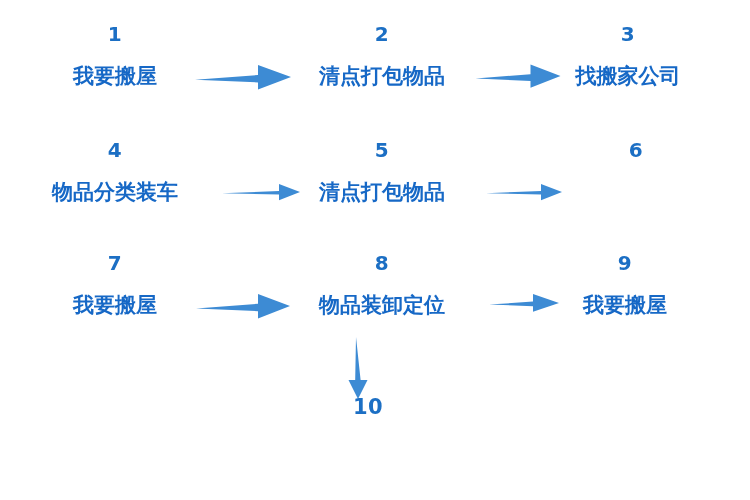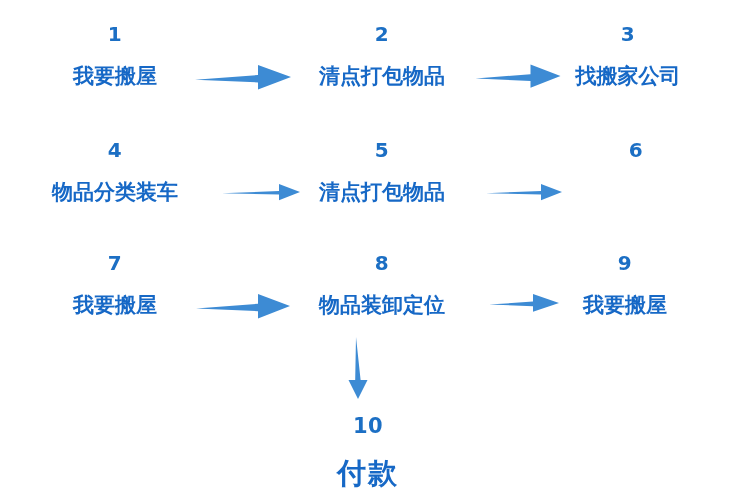--- a/index.html
+++ b/index.html
@@ -153,18 +153,17 @@
     <span class="num">9</span>
     <span class="label">我要搬屋</span>
   </div>
 
   <div class="arrow" style="left:358px; top:368px;">
     <svg width="24" height="62" viewBox="0 0 24 62" aria-hidden="true">
       <path class="arrow-fill" d="M10.0 0 L14.6 43 L21.5 43 L12.0 62 L2.5 43 L9.2 43 Z"></path>
     </svg>
   </div>
 
-  <div class="step final" style="left:368px; top:415px;">
+  <div class="step final" style="left:368px; top:396px;">
     <span class="num">10</span>
-    <span class="label">付款</span>
   </div>
 
 </div>
 
 </body></html>

